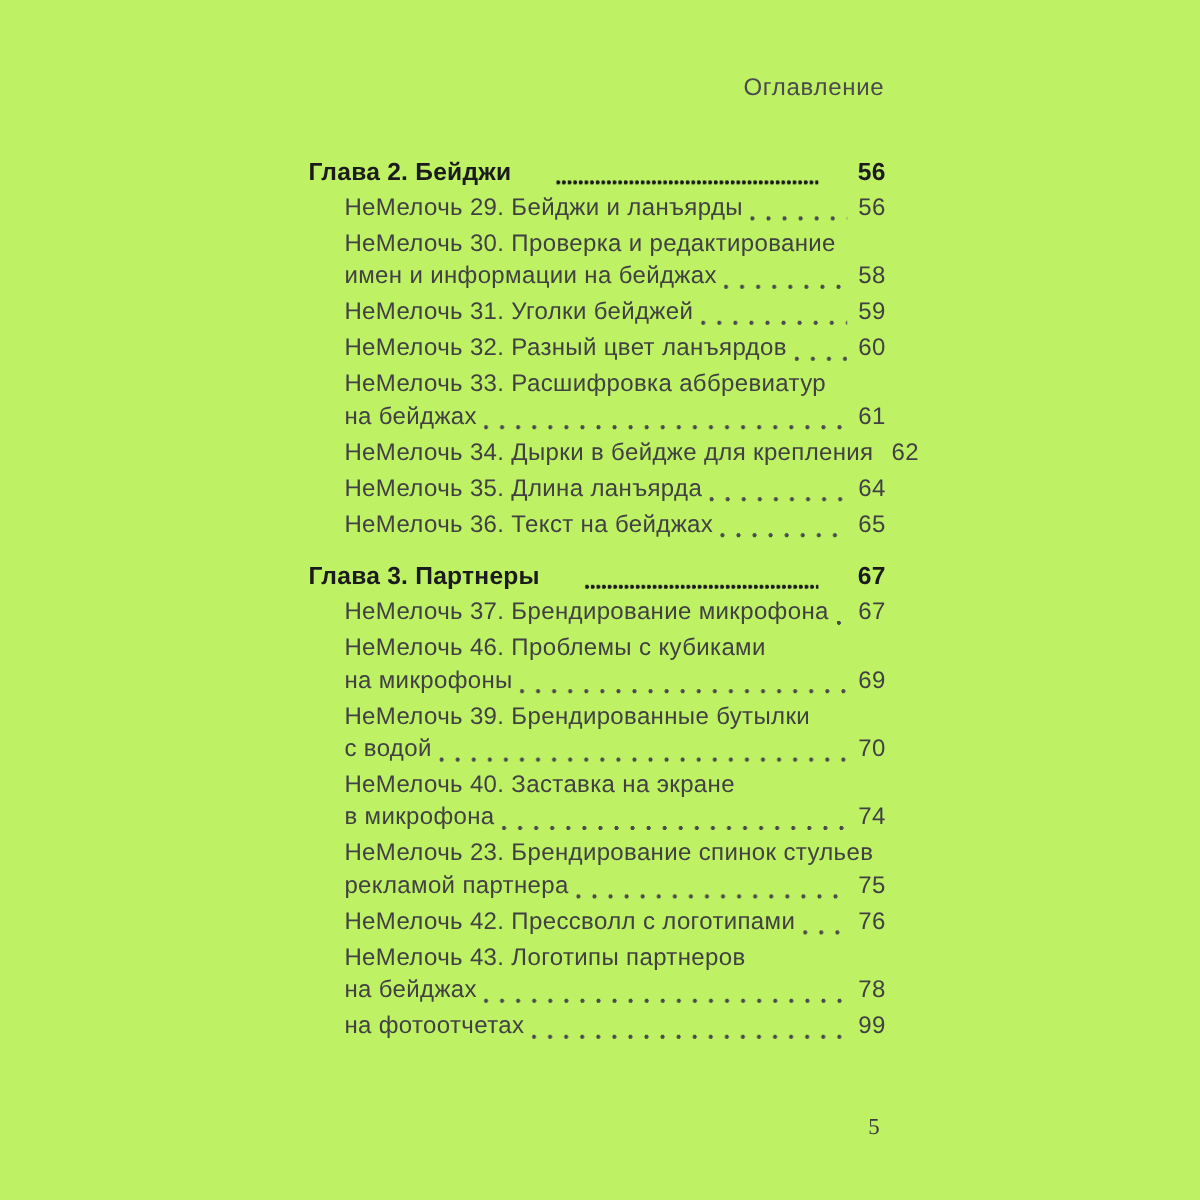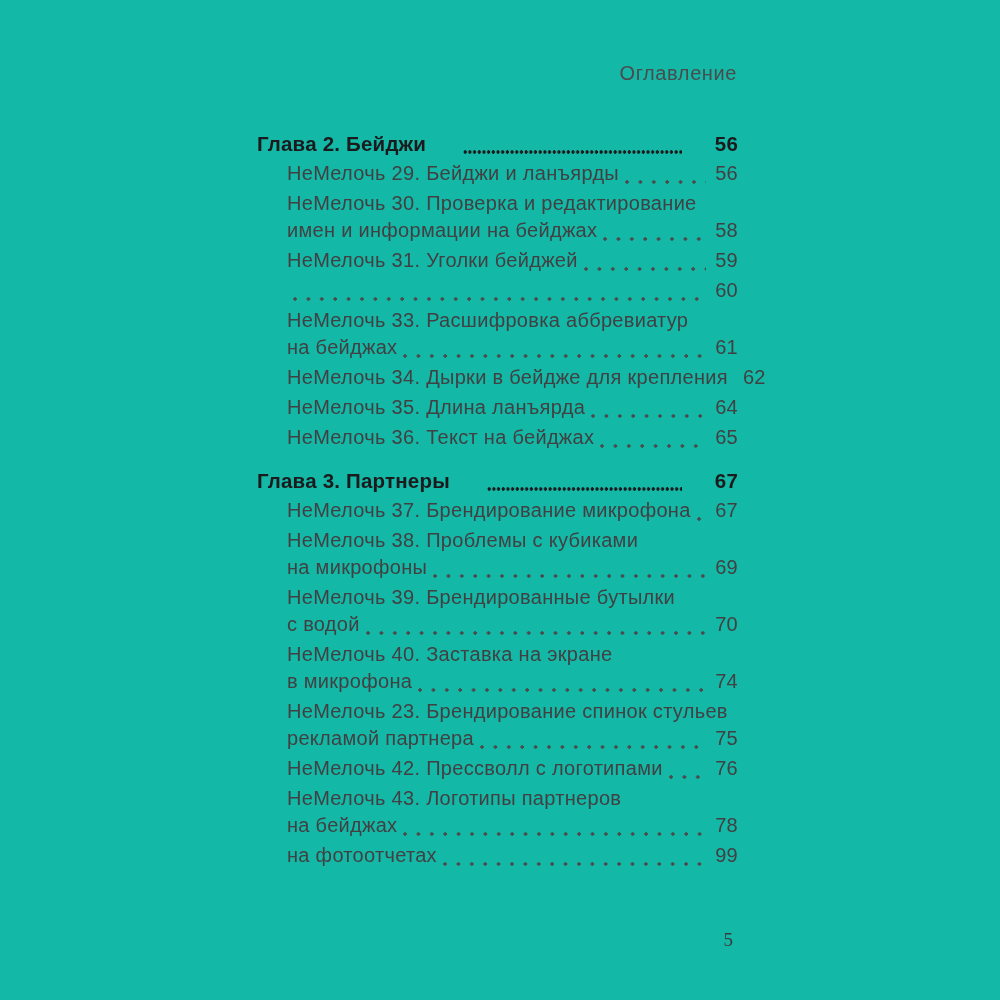--- a/index.html
+++ b/index.html
@@ -6,21 +6,21 @@
   html, body { width: 1000px; height: 1000px; }
   body {
     background: #ffffff;
     font-family: "Liberation Sans", "DejaVu Sans", sans-serif;
     color: #404042;
   }
   .page {
     position: relative;
     width: 1000px;
     height: 1000px;
-    background: #14b8a6;
+    background: #bef264;
     overflow: hidden;
   }
   .running-header {
     position: absolute;
     top: 62px;
     right: 263px;
     font-size: 20px;
     letter-spacing: 0.6px;
     color: #4b4b4d;
   }
@@ -113,20 +113,21 @@
         </div>
         <div class="entry">
           <div class="entry-line entry-line-last">
             <span class="entry-text">НеМелочь 31. Уголки бейджей</span>
             <span class="leader leader-entry"></span>
             <span class="entry-page">59</span>
           </div>
         </div>
         <div class="entry">
           <div class="entry-line entry-line-last">
+            <span class="entry-text">НеМелочь 32. Разный цвет ланъярдов</span>
             <span class="leader leader-entry"></span>
             <span class="entry-page">60</span>
           </div>
         </div>
         <div class="entry">
           <div class="entry-line"><span class="entry-text">НеМелочь 33. Расшифровка аббревиатур</span></div>
           <div class="entry-line entry-line-last">
             <span class="entry-text">на бейджах</span>
             <span class="leader leader-entry"></span>
             <span class="entry-page">61</span>
@@ -161,21 +162,21 @@
           <span class="chapter-page">67</span>
         </div>
         <div class="entry">
           <div class="entry-line entry-line-last">
             <span class="entry-text">НеМелочь 37. Брендирование микрофона</span>
             <span class="leader leader-entry"></span>
             <span class="entry-page">67</span>
           </div>
         </div>
         <div class="entry">
-          <div class="entry-line"><span class="entry-text">НеМелочь 38. Проблемы с кубиками</span></div>
+          <div class="entry-line"><span class="entry-text">НеМелочь 46. Проблемы с кубиками</span></div>
           <div class="entry-line entry-line-last">
             <span class="entry-text">на микрофоны</span>
             <span class="leader leader-entry"></span>
             <span class="entry-page">69</span>
           </div>
         </div>
         <div class="entry">
           <div class="entry-line"><span class="entry-text">НеМелочь 39. Брендированные бутылки</span></div>
           <div class="entry-line entry-line-last">
             <span class="entry-text">с водой</span>

